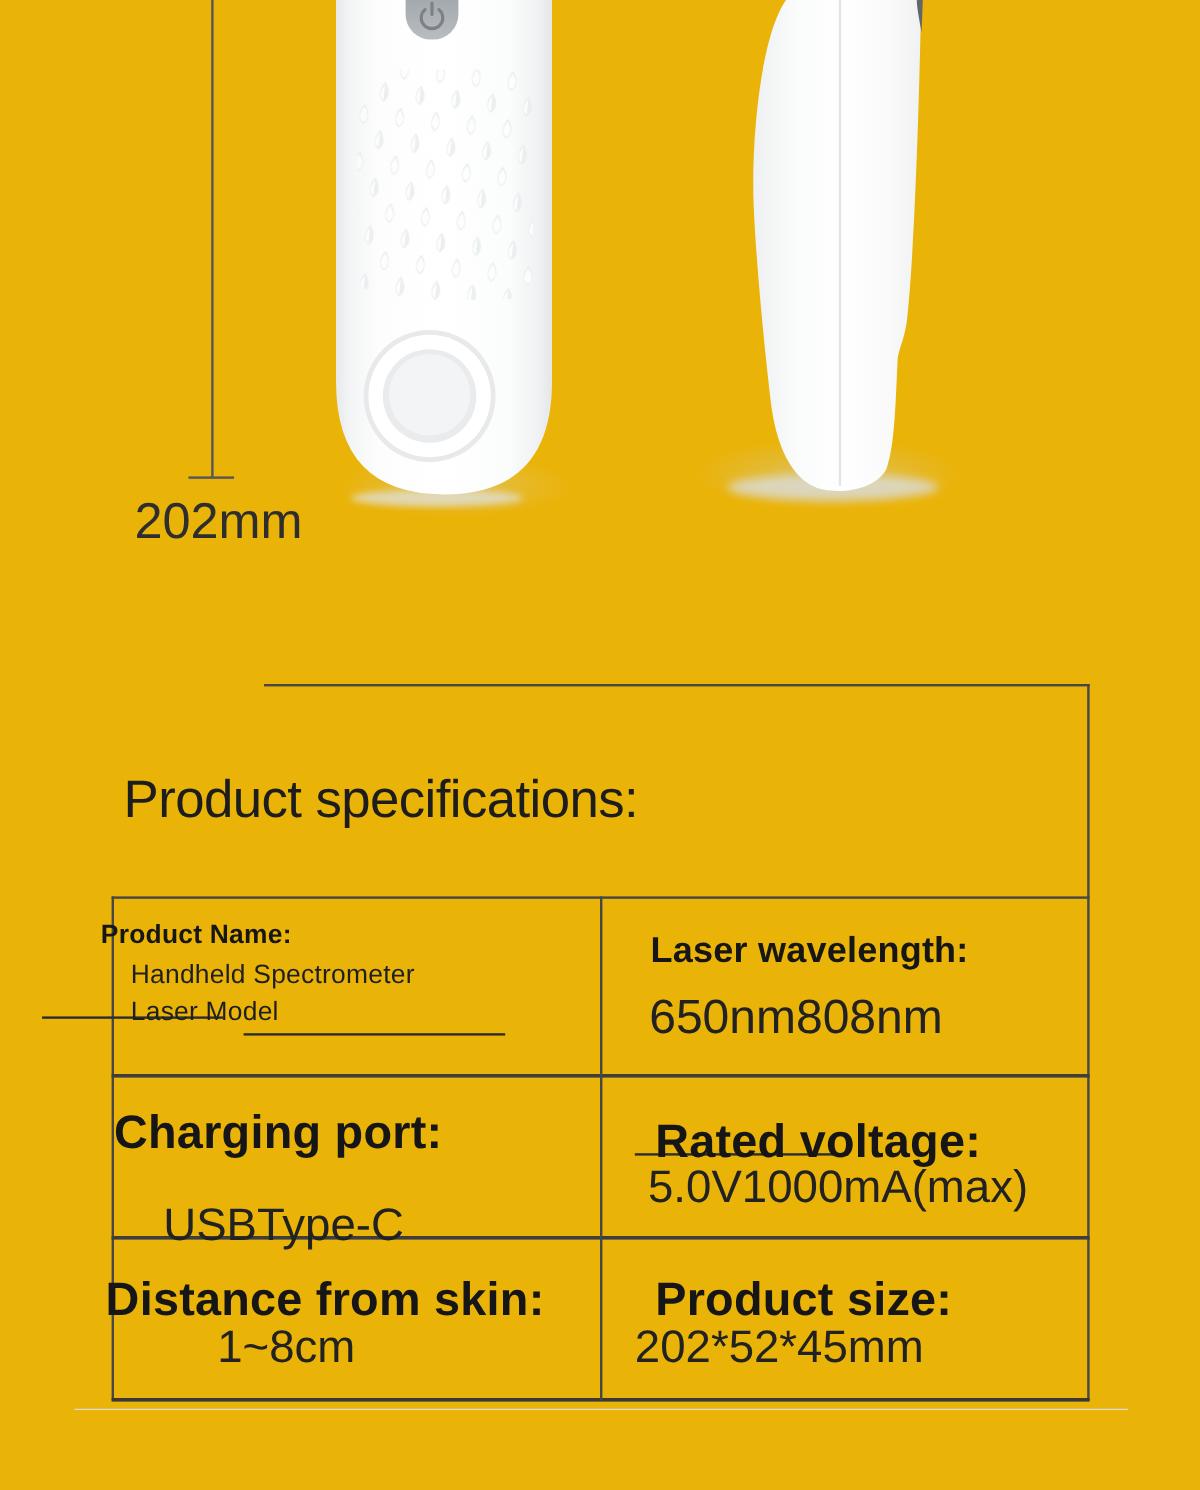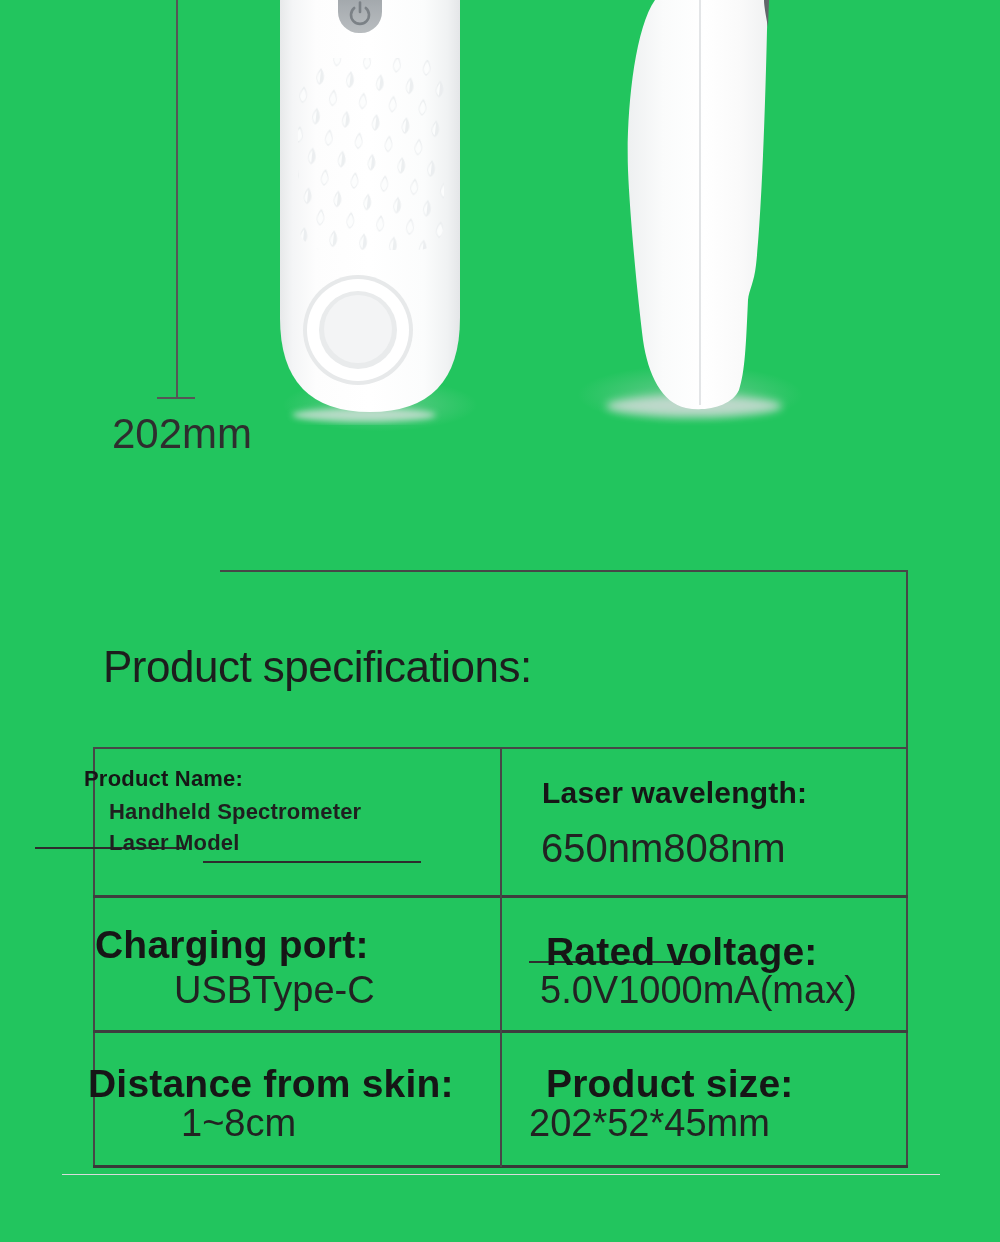--- a/index.html
+++ b/index.html
@@ -5,21 +5,21 @@
   :root{
     --ink:#1e1e1e;
     --line:#474747;
     --line-strong:#383838;
     --dim:#3a3a3a;
     --faint-line:#d9dbdc;
   }
   *{margin:0;padding:0;box-sizing:border-box;}
   html,body{background:#ffffff;}
   body{font-family:"Liberation Sans", sans-serif;color:var(--ink);}
-  .canvas{position:relative;width:1000px;height:1242px;background:#22c55e;overflow:hidden;}
+  .canvas{position:relative;width:1000px;height:1242px;background:#eab308;overflow:hidden;}
 
   
   .photo-floor{
     position:absolute;left:540px;top:355px;width:300px;height:80px;
     background:radial-gradient(closest-side, rgba(205,210,213,.40), rgba(205,210,213,0) 75%);
   }
   .photo-floor2{
     position:absolute;left:250px;top:370px;width:260px;height:70px;
     background:radial-gradient(closest-side, rgba(215,219,221,.35), rgba(215,219,221,0) 75%);
   }
@@ -50,25 +50,25 @@
   .strike-a{left:35px;top:847px;width:151px;height:2px;background:#2d2d2d;}
   .strike-b{left:203px;top:861px;width:218px;height:2px;background:#2d2d2d;}
   .rated-underline{left:529px;top:961px;width:178px;height:2px;background:#2e2e2e;}
 
   
   .spec-heading{position:absolute;left:103px;top:642px;font-size:44px;letter-spacing:-.5px;color:#1d1d1d;}
   .cell-label{position:absolute;font-size:39px;font-weight:700;color:#161616;letter-spacing:.2px;}
   .cell-value{position:absolute;font-size:38px;font-weight:400;color:#222222;}
   .r1l{left:84px;top:762px;font-size:22px;color:#161616;}
   .r1l .lbl{font-weight:700;line-height:34px;}
-  .r1l .val{font-weight:700;line-height:31px;color:#1f1f1f;padding-left:25px;}
+  .r1l .val{font-weight:400;line-height:31px;color:#1f1f1f;padding-left:25px;}
   .r1r-label{left:542px;top:776px;font-size:30px;}
   .r1r-value{left:541px;top:826px;font-size:40px;}
   .r2l-label{left:95px;top:923px;}
-  .r2l-value{left:136px;top:969px;margin-left:38px;}
+  .r2l-value{left:136px;top:1000px;}
   .r2r-label{left:546px;top:930px;text-align:center;}
   .r2r-value{left:540px;top:969px;}
   .r3l-label{left:88px;top:1062px;}
   .r3l-value{left:136px;top:1102px;margin-left:45px;}
   .r3r-label{left:546px;top:1062px;}
   .r3r-value{left:529px;top:1102px;}
 </style>
 </head>
 <body>
 

